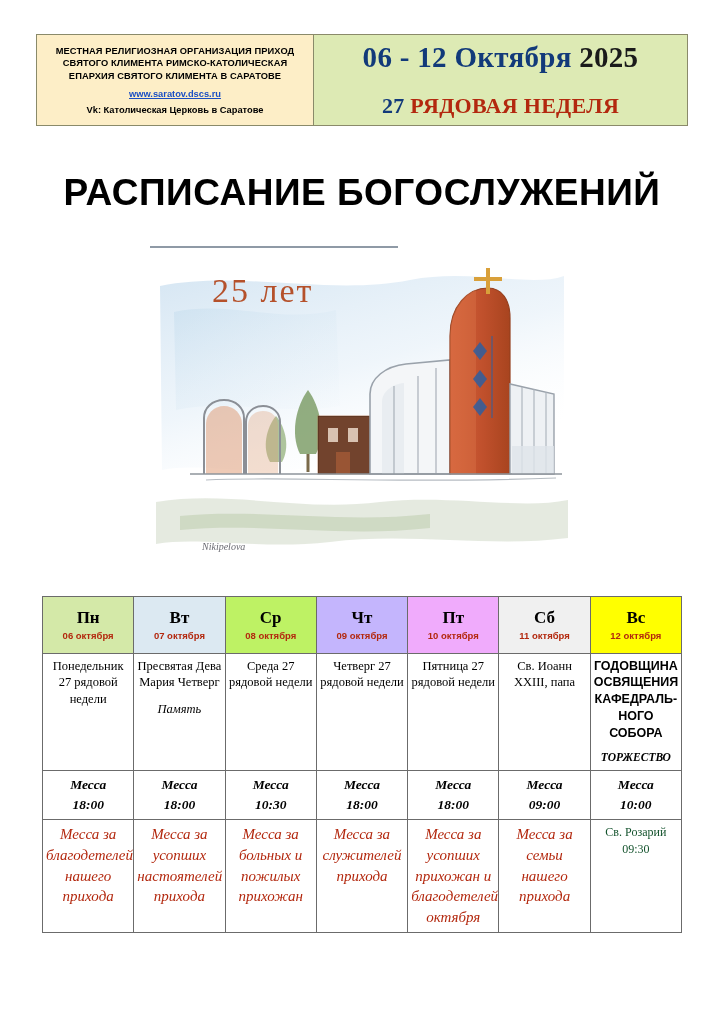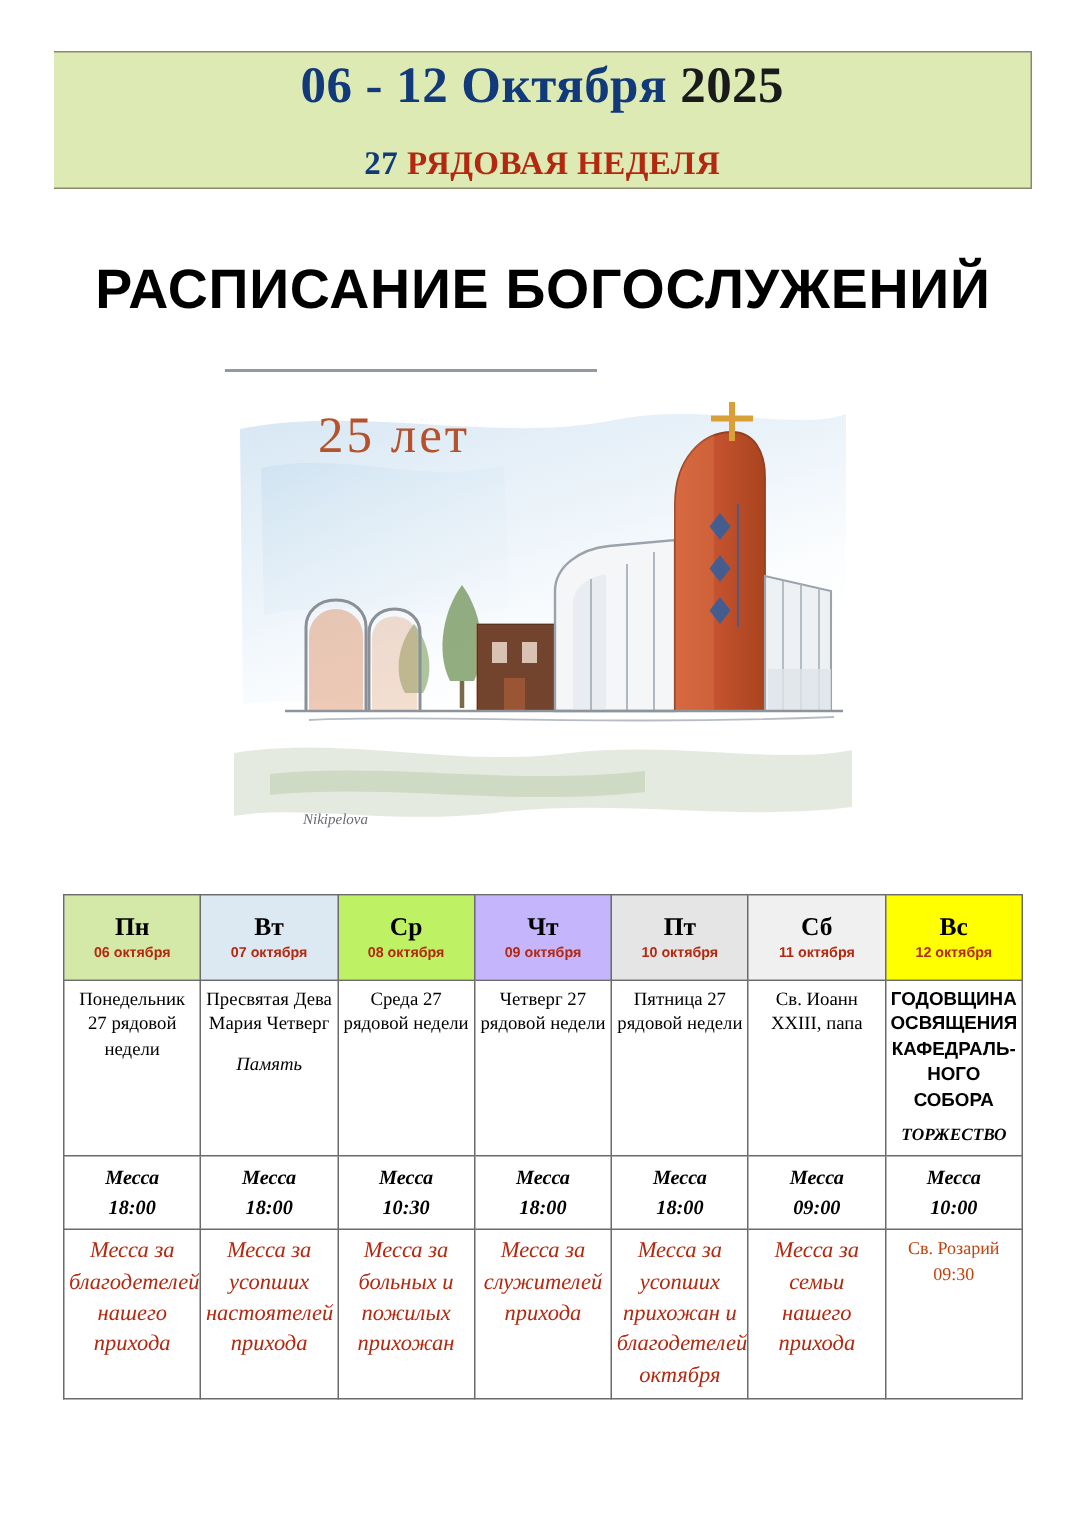--- a/index.html
+++ b/index.html
@@ -57,21 +57,21 @@
     flex: 1;
     background: #ddeab4;
     border: 1px solid #8a8a6a;
     border-left: none;
     display: flex;
     flex-direction: column;
     align-items: center;
     justify-content: center;
   }
   .hr-line1 {
-    font-size: 34px;
+    font-size: 29px;
     font-weight: bold;
     color: #123a7a;
     letter-spacing: 0.3px;
     white-space: nowrap;
   }
   .hr-line1 .yr { color: #1a1a1a; font-weight: bold; }
   .hr-line2 {
     margin-top: 19px;
     font-size: 22px;
     font-weight: bold;
@@ -198,39 +198,46 @@
   }
   .row-int td {
     height: 96px;
     font-style: italic;
     font-size: 15px;
     line-height: 1.38;
     color: #b3280e;
     padding-top: 8px;
   }
   .row-int td.plain {
-    color: #c2410c;
+    color: #14532d;
     font-style: normal;
     font-size: 12px;
   }
 
   
   .c-mon { background: #d4e9a8; }
   .c-tue { background: #dce9f2; }
   .c-wed { background: #bef264; }
   .c-thu { background: #c4b5fd; }
-  .c-fri { background: #e5e5e5; }
+  .c-fri { background: #f0abfc; }
   .c-sat { background: #f0f0f0; }
   .c-sun { background: #ffff00; }
 </style>
 </head>
 <body>
 
 <div class="header">
 
+  <div class="header-left">
+    <div class="org-line">МЕСТНАЯ РЕЛИГИОЗНАЯ ОРГАНИЗАЦИЯ ПРИХОД</div>
+    <div class="org-line">СВЯТОГО КЛИМЕНТА РИМСКО-КАТОЛИЧЕСКАЯ</div>
+    <div class="org-line">ЕПАРХИЯ СВЯТОГО КЛИМЕНТА В САРАТОВЕ</div>
+    <div class="org-url">www.saratov.dscs.ru</div>
+    <div class="org-vk">Vk: Католическая Церковь в Саратове</div>
+  </div>
 
   <div class="header-right">
     <div class="hr-line1">
       <span>06 - 12 Октября</span>
       <span class="yr">2025</span>
     </div>
     <div class="hr-line2">
       <span class="num">27</span>
       <span>РЯДОВАЯ НЕДЕЛЯ</span>
     </div>

